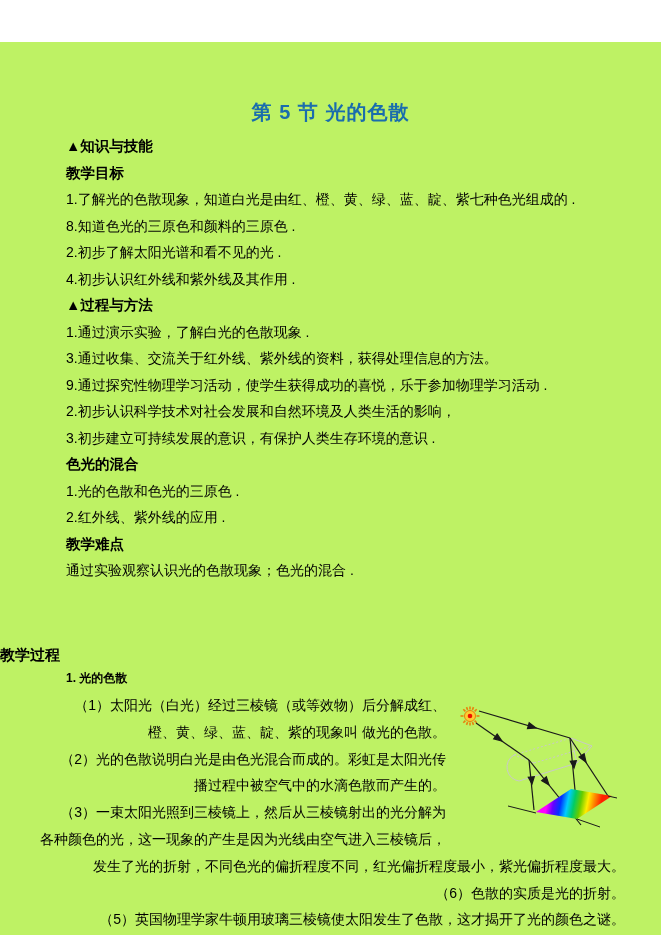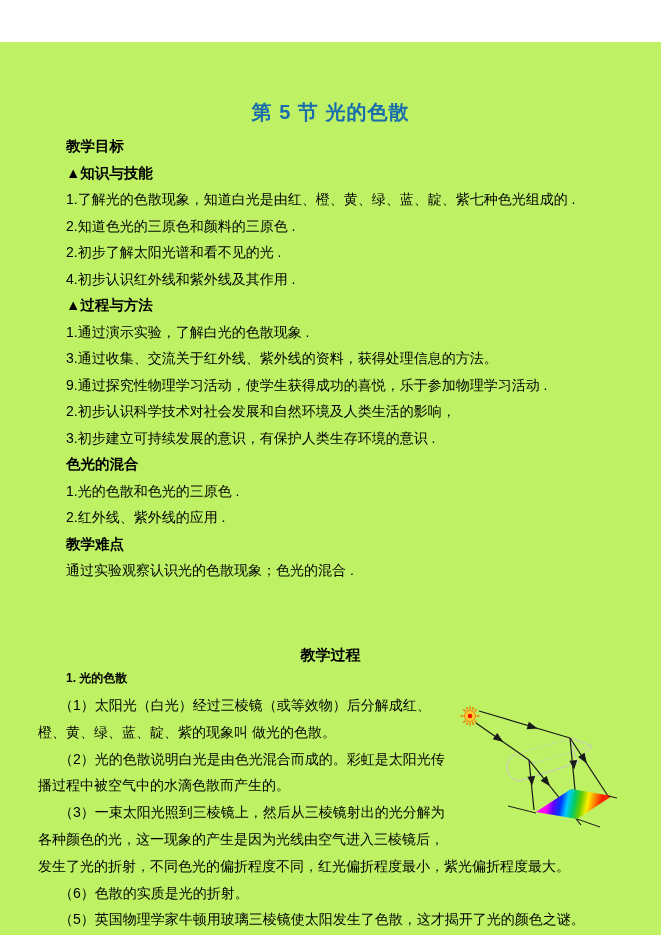--- a/index.html
+++ b/index.html
@@ -10,48 +10,48 @@
   .doc-title{
     position:absolute;top:57px;left:0;width:100%;text-align:center;
     font-size:20px;font-weight:bold;color:#1a6dad;letter-spacing:1px;
   }
   .upper{
     position:absolute;left:66px;top:91px;right:30px;
     font-size:14px;line-height:26.5px;
   }
   .upper .h{font-weight:bold;font-size:14.5px;}
   .process-title{
-    position:absolute;top:604px;left:0;width:100%;text-align:center;
+    position:absolute;top:604px;left:0;width:100%;text-align:left;
     font-weight:bold;font-size:15px;
   }
   .topic{
     position:absolute;left:66px;top:628px;
     font-weight:bold;font-size:12px;
   }
   .paras{
     position:absolute;left:38px;top:650px;right:36px;
     font-size:14px;line-height:26.8px;
   }
-  .paras p{margin:0;text-indent:21px;}
+  .paras p{margin:0;text-indent:21px;text-align:right;}
   .figure{
     float:right;width:175px;height:152px;margin:2px 0 4px 4px;
   }
 </style>
 </head>
 <body>
 
 <div class="page">
 
   <div class="doc-title">第 5 节 光的色散</div>
 
   <div class="upper">
+    <div class="h">▲知识与技能</div>
     <div class="h">教学目标</div>
-    <div class="h">▲知识与技能</div>
     <div>1.了解光的色散现象，知道白光是由红、橙、黄、绿、蓝、靛、紫七种色光组成的 .</div>
-    <div>2.知道色光的三原色和颜料的三原色 .</div>
+    <div>8.知道色光的三原色和颜料的三原色 .</div>
     <div>2.初步了解太阳光谱和看不见的光 .</div>
     <div>4.初步认识红外线和紫外线及其作用 .</div>
     <div class="h">▲过程与方法</div>
     <div>1.通过演示实验，了解白光的色散现象 .</div>
     <div>3.通过收集、交流关于红外线、紫外线的资料，获得处理信息的方法。</div>
     <div>9.通过探究性物理学习活动，使学生获得成功的喜悦，乐于参加物理学习活动 .</div>
     <div>2.初步认识科学技术对社会发展和自然环境及人类生活的影响，</div>
     <div>3.初步建立可持续发展的意识，有保护人类生存环境的意识 .</div>
     <div class="h">色光的混合</div>
     <div>1.光的色散和色光的三原色 .</div>

